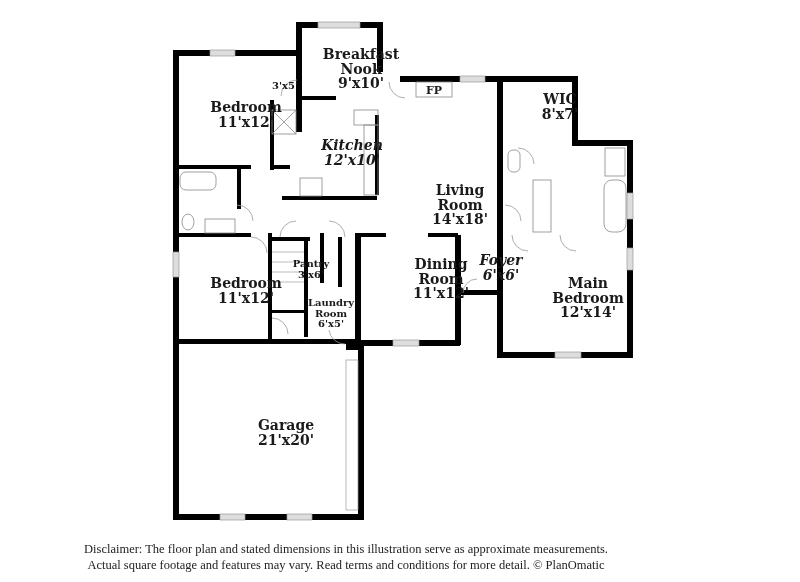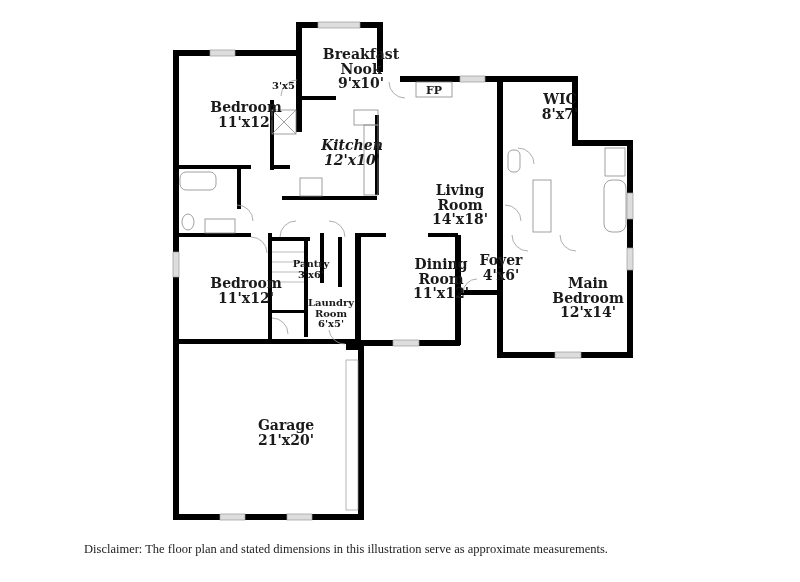--- a/index.html
+++ b/index.html
@@ -163,29 +163,30 @@
 <div class="room-label sm" style="left:331px;top:298px;">
   <div>Laundry</div>
   <div>Room</div>
   <div>6'x5'</div>
 </div>
 <div class="room-label lg" style="left:405px;top:257px;margin-left:12px;">
   <div>Dining</div>
   <div>Room</div>
   <div>11'x12'</div>
 </div>
-<div class="room-label lg" style="left:477px;top:253px;">
+<div class="room-label lg" style="left:477px;top:253px;font-style:italic;">
   <div>Foyer</div>
-  <div>4'x6'</div>
+  <div>6'x6'</div>
 </div>
 <div class="room-label lg" style="left:564px;top:276px;">
   <div>Main</div>
   <div>Bedroom</div>
   <div>12'x14'</div>
 </div>
 <div class="room-label lg" style="left:262px;top:418px;">
   <div>Garage</div>
   <div>21'x20'</div>
 </div>
 
 <div class="disclaimer">
   <div>Disclaimer: The floor plan and stated dimensions in this illustration serve as approximate measurements.</div>
+  <div>Actual square footage and features may vary. Read terms and conditions for more detail. © PlanOmatic</div>
 </div>
 
 </body></html>

